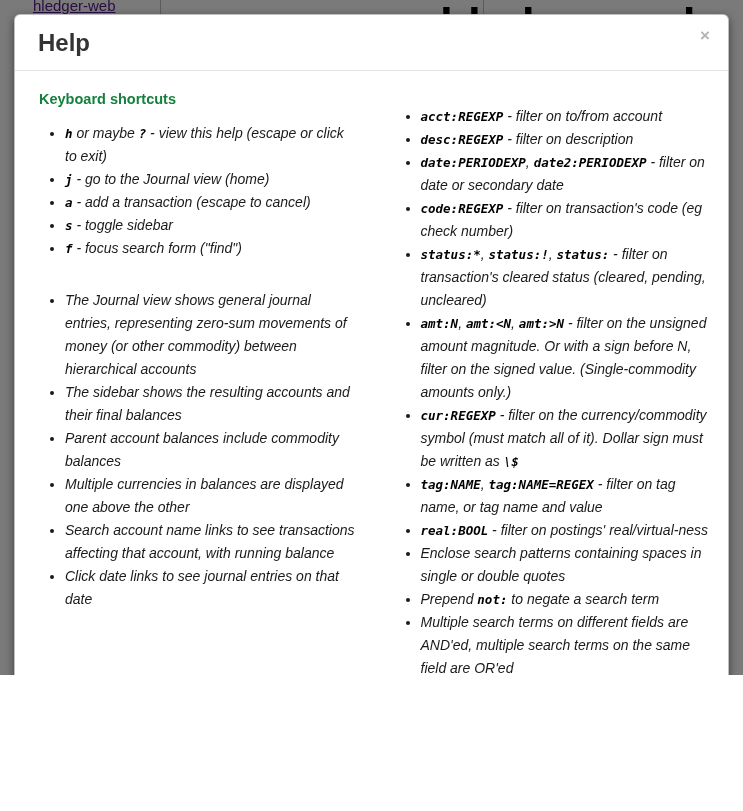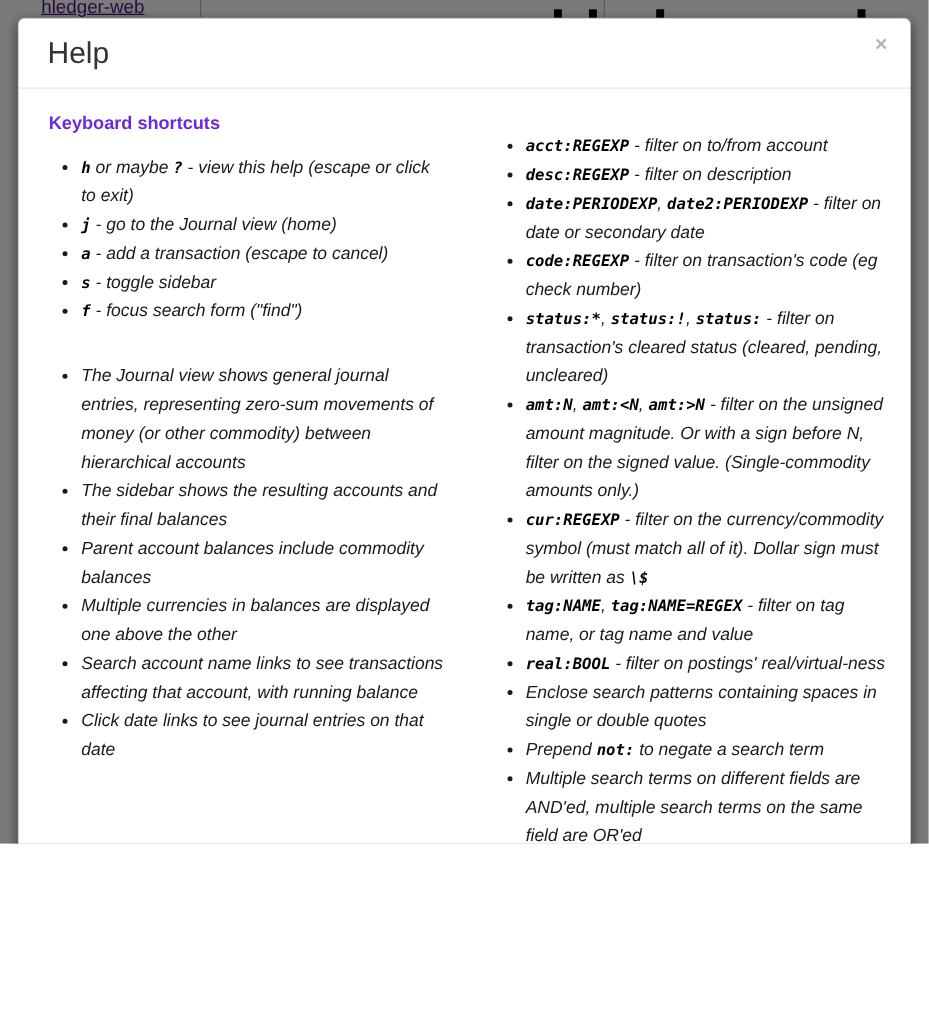--- a/index.html
+++ b/index.html
@@ -74,21 +74,21 @@
     overflow: hidden;
   }
   .modal-header {
     position: relative;
     padding: 14px 16px 13px 10px;
     border-bottom: 1px solid #e5e5e5;
   }
   .modal-title {
     margin: 0 0 0 13px;
     font-size: 24px;
-    font-weight: normal;
+    font-weight: bold;
     color: #333333;
     line-height: 28px;
   }
   .close-btn {
     position: absolute;
     top: 10px;
     right: 14px;
     border: none;
     background: transparent;
     font-size: 17px;
@@ -107,21 +107,21 @@
   }
   .col {
     flex: 1 1 50%;
     min-width: 0;
     padding: 0 4px 0 14px;
   }
   .section-heading {
     margin: 0;
     font-size: 14.5px;
     font-weight: bold;
-    color: #6d28d9;
+    color: #15803d;
     line-height: 17px;
   }
   .col ul {
     margin: 14px 0 29px 0;
     padding-left: 26px;
     list-style: disc;
     font-style: italic;
   }
   .col ul:last-child { margin-bottom: 0; }
   .col li {

